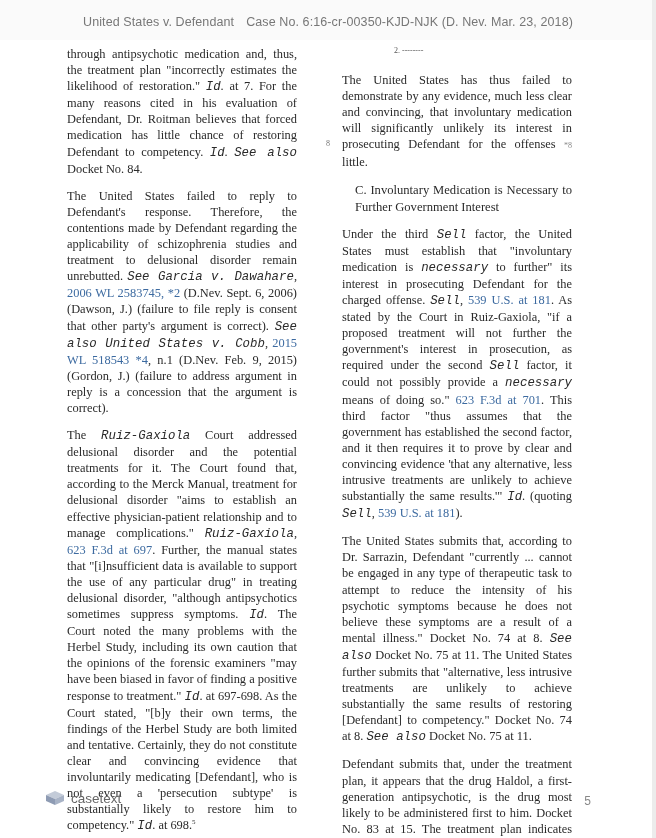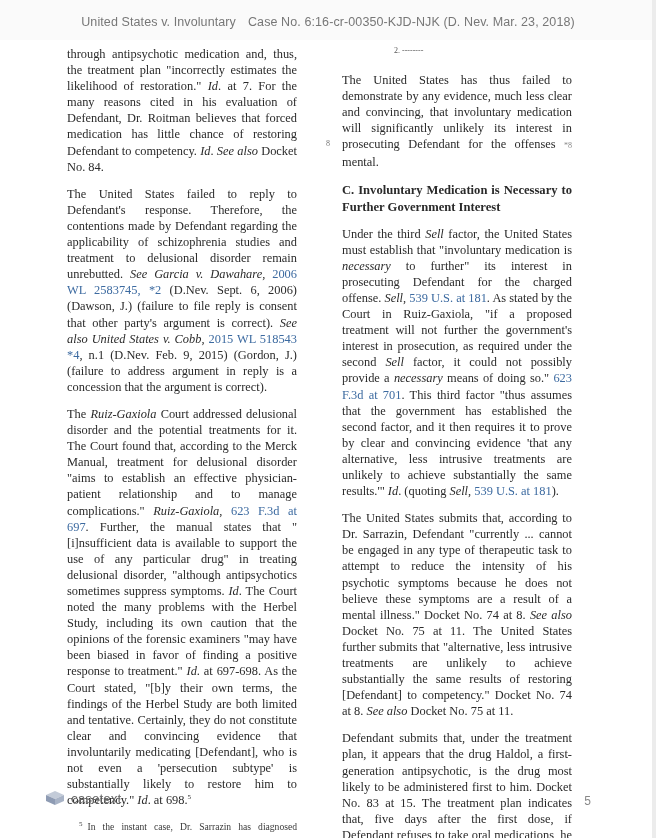--- a/index.html
+++ b/index.html
@@ -27,25 +27,25 @@
     }
     .header .gap { display: inline-block; width: 12px; }
     .col {
       position: absolute; top: 46px;
       font-size: 12.4px; line-height: 16.1px;
       text-align: justify;
     }
     .col-left { left: 67px; width: 230px; }
     .col-right { left: 342px; width: 230px; }
     .col p { margin: 0 0 11px 0; }
-    .col i, .col em { font-style: italic; }
+    .col i, .col em { font-style: italic; font-family: Liberation Mono, monospace; }
     a.cite { color: #3c6aa0; text-decoration: none; }
     .heading {
-      font-weight: bold; font-size: 12.6px; line-height: 17px;
-      margin: 0 0 10px 0; text-align: justify;
+      font-weight: normal; font-size: 12.6px; line-height: 17px;
+      margin: 0 0 10px 13px; text-align: justify;
     }
     .fn-top {
       font-size: 8px; color: #555; margin: 0 0 16px 52px;
       line-height: 10px;
     }
     .pagemark {
       position: absolute; left: 326px; top: 139px;
       font-size: 8px; color: #777;
     }
     .star { font-size: 8px; color: #888; }
@@ -73,21 +73,21 @@
       font-family: "Liberation Sans", sans-serif; font-size: 12px; color: #888;
     }
   </style>
 </head>
 <body>
 
 <div class="header-band"></div>
 <div class="page-edge"></div>
 
 <div class="header">
-  <span>United States v. Involuntary</span><span class="gap"></span><span>Case No. 6:16-cr-00350-KJD-NJK (D. Nev. Mar. 23, 2018)</span>
+  <span>United States v. Defendant</span><span class="gap"></span><span>Case No. 6:16-cr-00350-KJD-NJK (D. Nev. Mar. 23, 2018)</span>
 </div>
 
 <div class="col col-left">
   <p>
     <span>through antipsychotic medication and, thus, the treatment plan "incorrectly estimates the likelihood of restoration." </span><i>Id</i><span>. at 7. For the many reasons cited in his evaluation of Defendant, Dr. Roitman believes that forced medication has little chance of restoring Defendant to competency. </span><i>Id</i><span>. </span><i>See also</i><span> Docket No. 84.</span>
   </p>
   <p>
     <span>The United States failed to reply to Defendant's response. Therefore, the contentions made by Defendant regarding the applicability of schizophrenia studies and treatment to delusional disorder remain unrebutted. </span><i>See Garcia v. Dawahare</i><span>, </span><a class="cite">2006 WL 2583745, *2</a><span> (D.Nev. Sept. 6, 2006) (Dawson, J.) (failure to file reply is consent that other party's argument is correct). </span><i>See also United States v. Cobb</i><span>, </span><a class="cite">2015 WL 518543 *4</a><span>, n.1 (D.Nev. Feb. 9, 2015) (Gordon, J.) (failure to address argument in reply is a concession that the argument is correct).</span>
   </p>
   <p>
@@ -95,21 +95,21 @@
   </p>
   <div class="footnote">
     <sup>5</sup><span>In the instant case, Dr. Sarrazin has diagnosed Defendant as both a persecution and a grandiose subtype. Docket No. 75 at</span>
   </div>
 </div>
 
 <span class="pagemark">8</span>
 <div class="col col-right">
   <div class="fn-top">2. --------</div>
   <p>
-    <span>The United States has thus failed to demonstrate by any evidence, much less clear and convincing, that involuntary medication will significantly unlikely its interest in prosecuting Defendant for the offenses </span><span class="star">*8</span><span> mental.</span>
+    <span>The United States has thus failed to demonstrate by any evidence, much less clear and convincing, that involuntary medication will significantly unlikely its interest in prosecuting Defendant for the offenses </span><span class="star">*8</span><span> little.</span>
   </p>
   <div class="heading">C. Involuntary Medication is Necessary to Further Government Interest</div>
   <p>
     <span>Under the third </span><i>Sell</i><span> factor, the United States must establish that "involuntary medication is </span><i>necessary</i><span> to further" its interest in prosecuting Defendant for the charged offense. </span><i>Sell</i><span>, </span><a class="cite">539 U.S. at 181</a><span>. As stated by the Court in Ruiz-Gaxiola, "if a proposed treatment will not further the government's interest in prosecution, as required under the second </span><i>Sell</i><span> factor, it could not possibly provide a </span><i>necessary</i><span> means of doing so." </span><a class="cite">623 F.3d at 701</a><span>. This third factor "thus assumes that the government has established the second factor, and it then requires it to prove by clear and convincing evidence 'that any alternative, less intrusive treatments are unlikely to achieve substantially the same results.'" </span><i>Id</i><span>. (quoting </span><i>Sell</i><span>, </span><a class="cite">539 U.S. at 181</a><span>).</span>
   </p>
   <p>
     <span>The United States submits that, according to Dr. Sarrazin, Defendant "currently ... cannot be engaged in any type of therapeutic task to attempt to reduce the intensity of his psychotic symptoms because he does not believe these symptoms are a result of a mental illness." Docket No. 74 at 8. </span><i>See also</i><span> Docket No. 75 at 11. The United States further submits that "alternative, less intrusive treatments are unlikely to achieve substantially the same results of restoring [Defendant] to competency." Docket No. 74 at 8. </span><i>See also</i><span> Docket No. 75 at 11.</span>
   </p>
   <p>
     <span>Defendant submits that, under the treatment plan, it appears that the drug Haldol, a first-generation antipsychotic, is the drug most likely to be administered first to him. Docket No. 83 at 15. The treatment plan indicates that, five days after the first dose, if Defendant refuses to take oral medications, he will be injected with long-acting</span>

